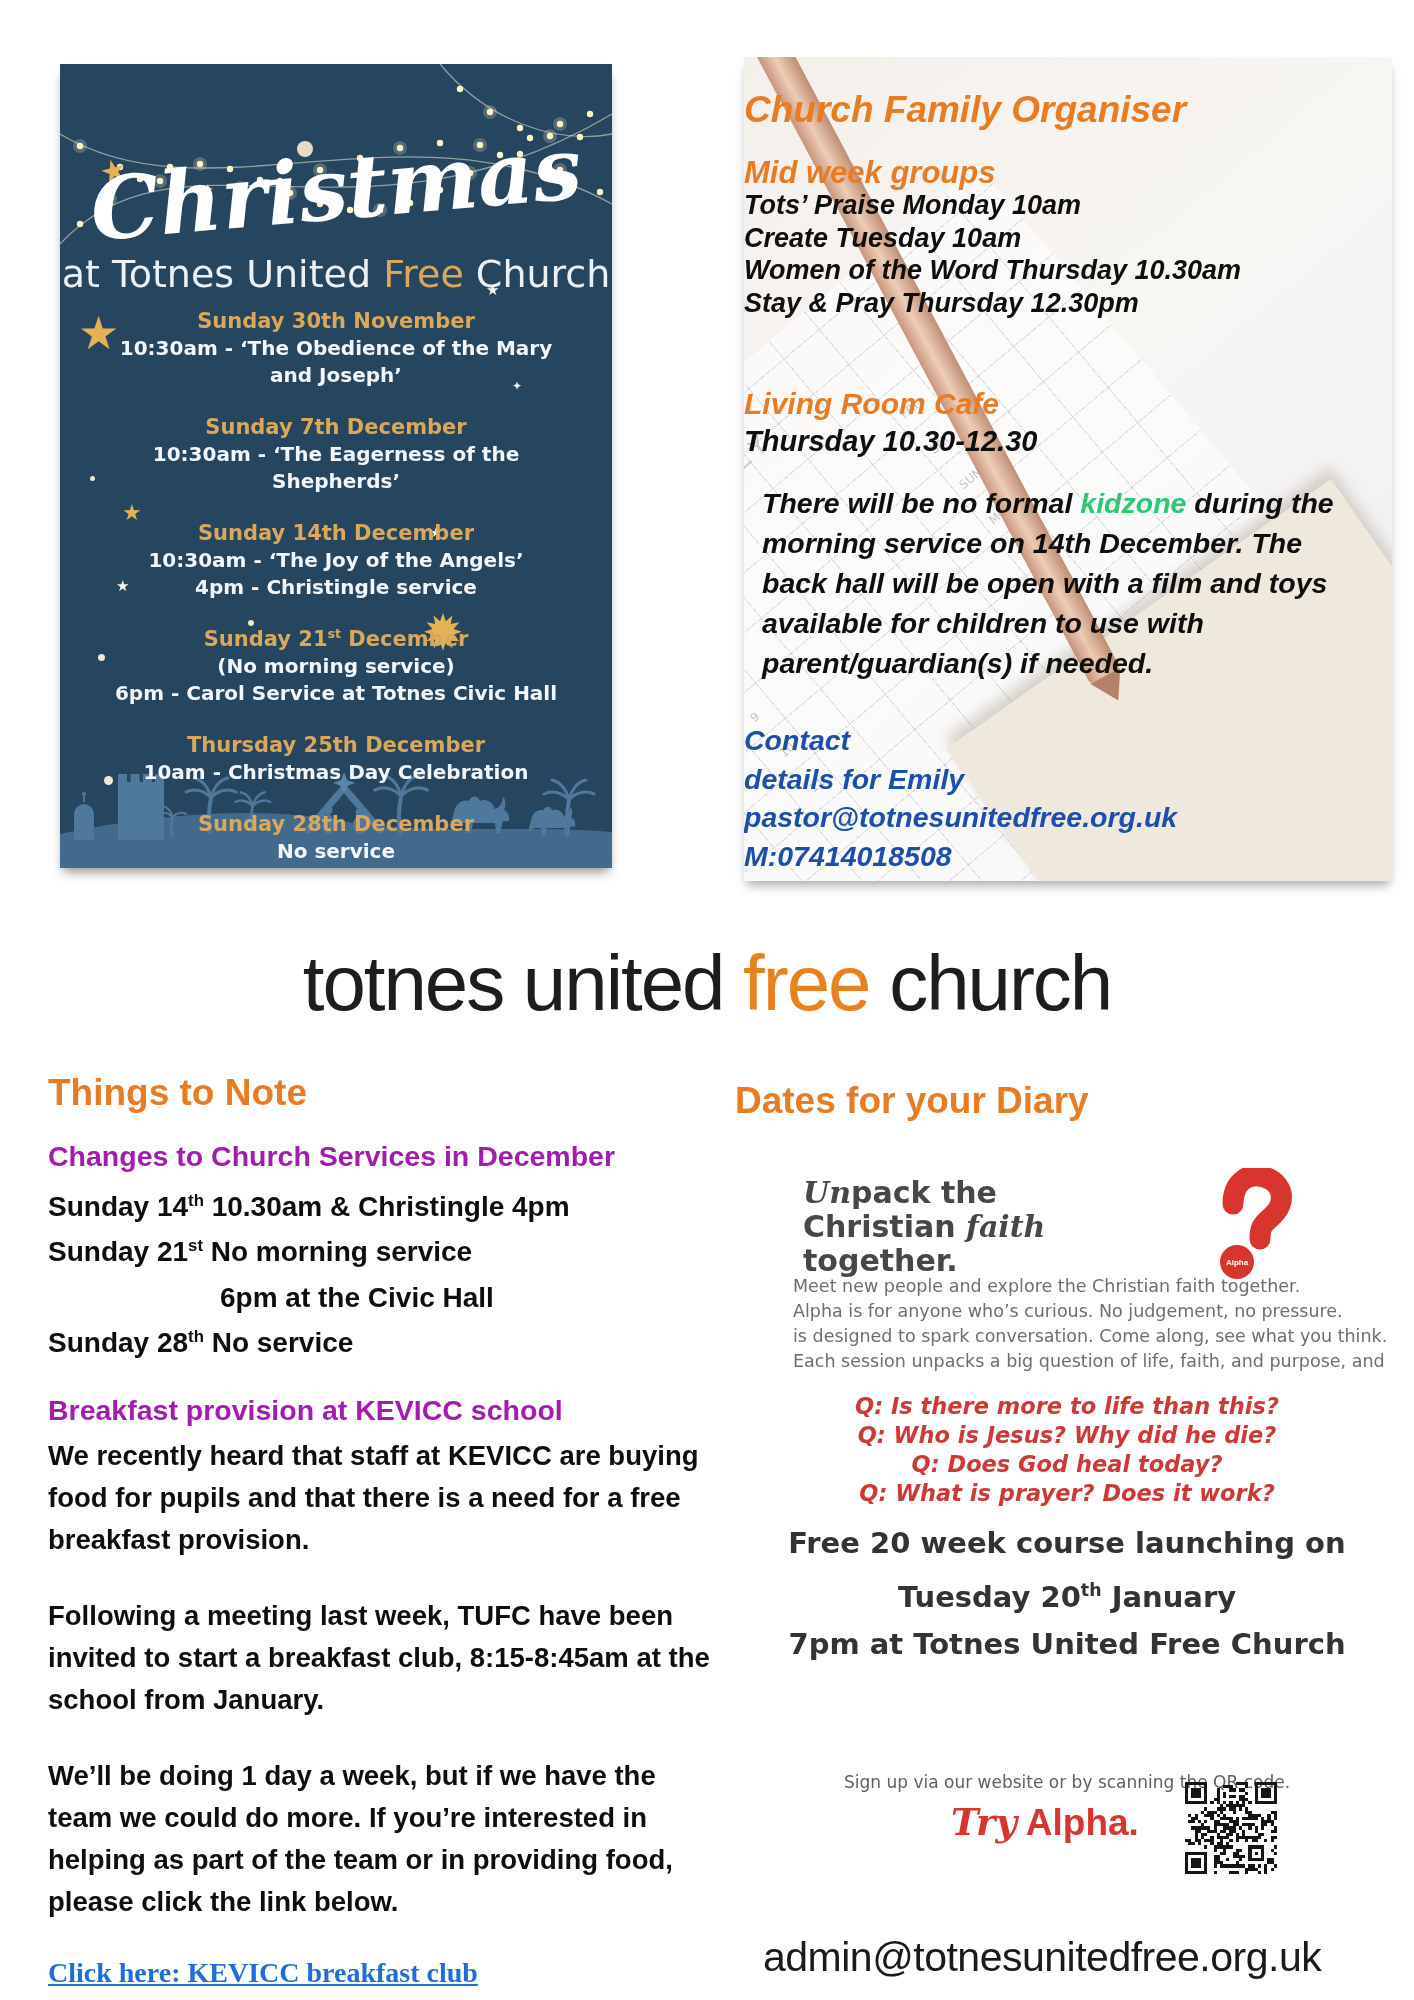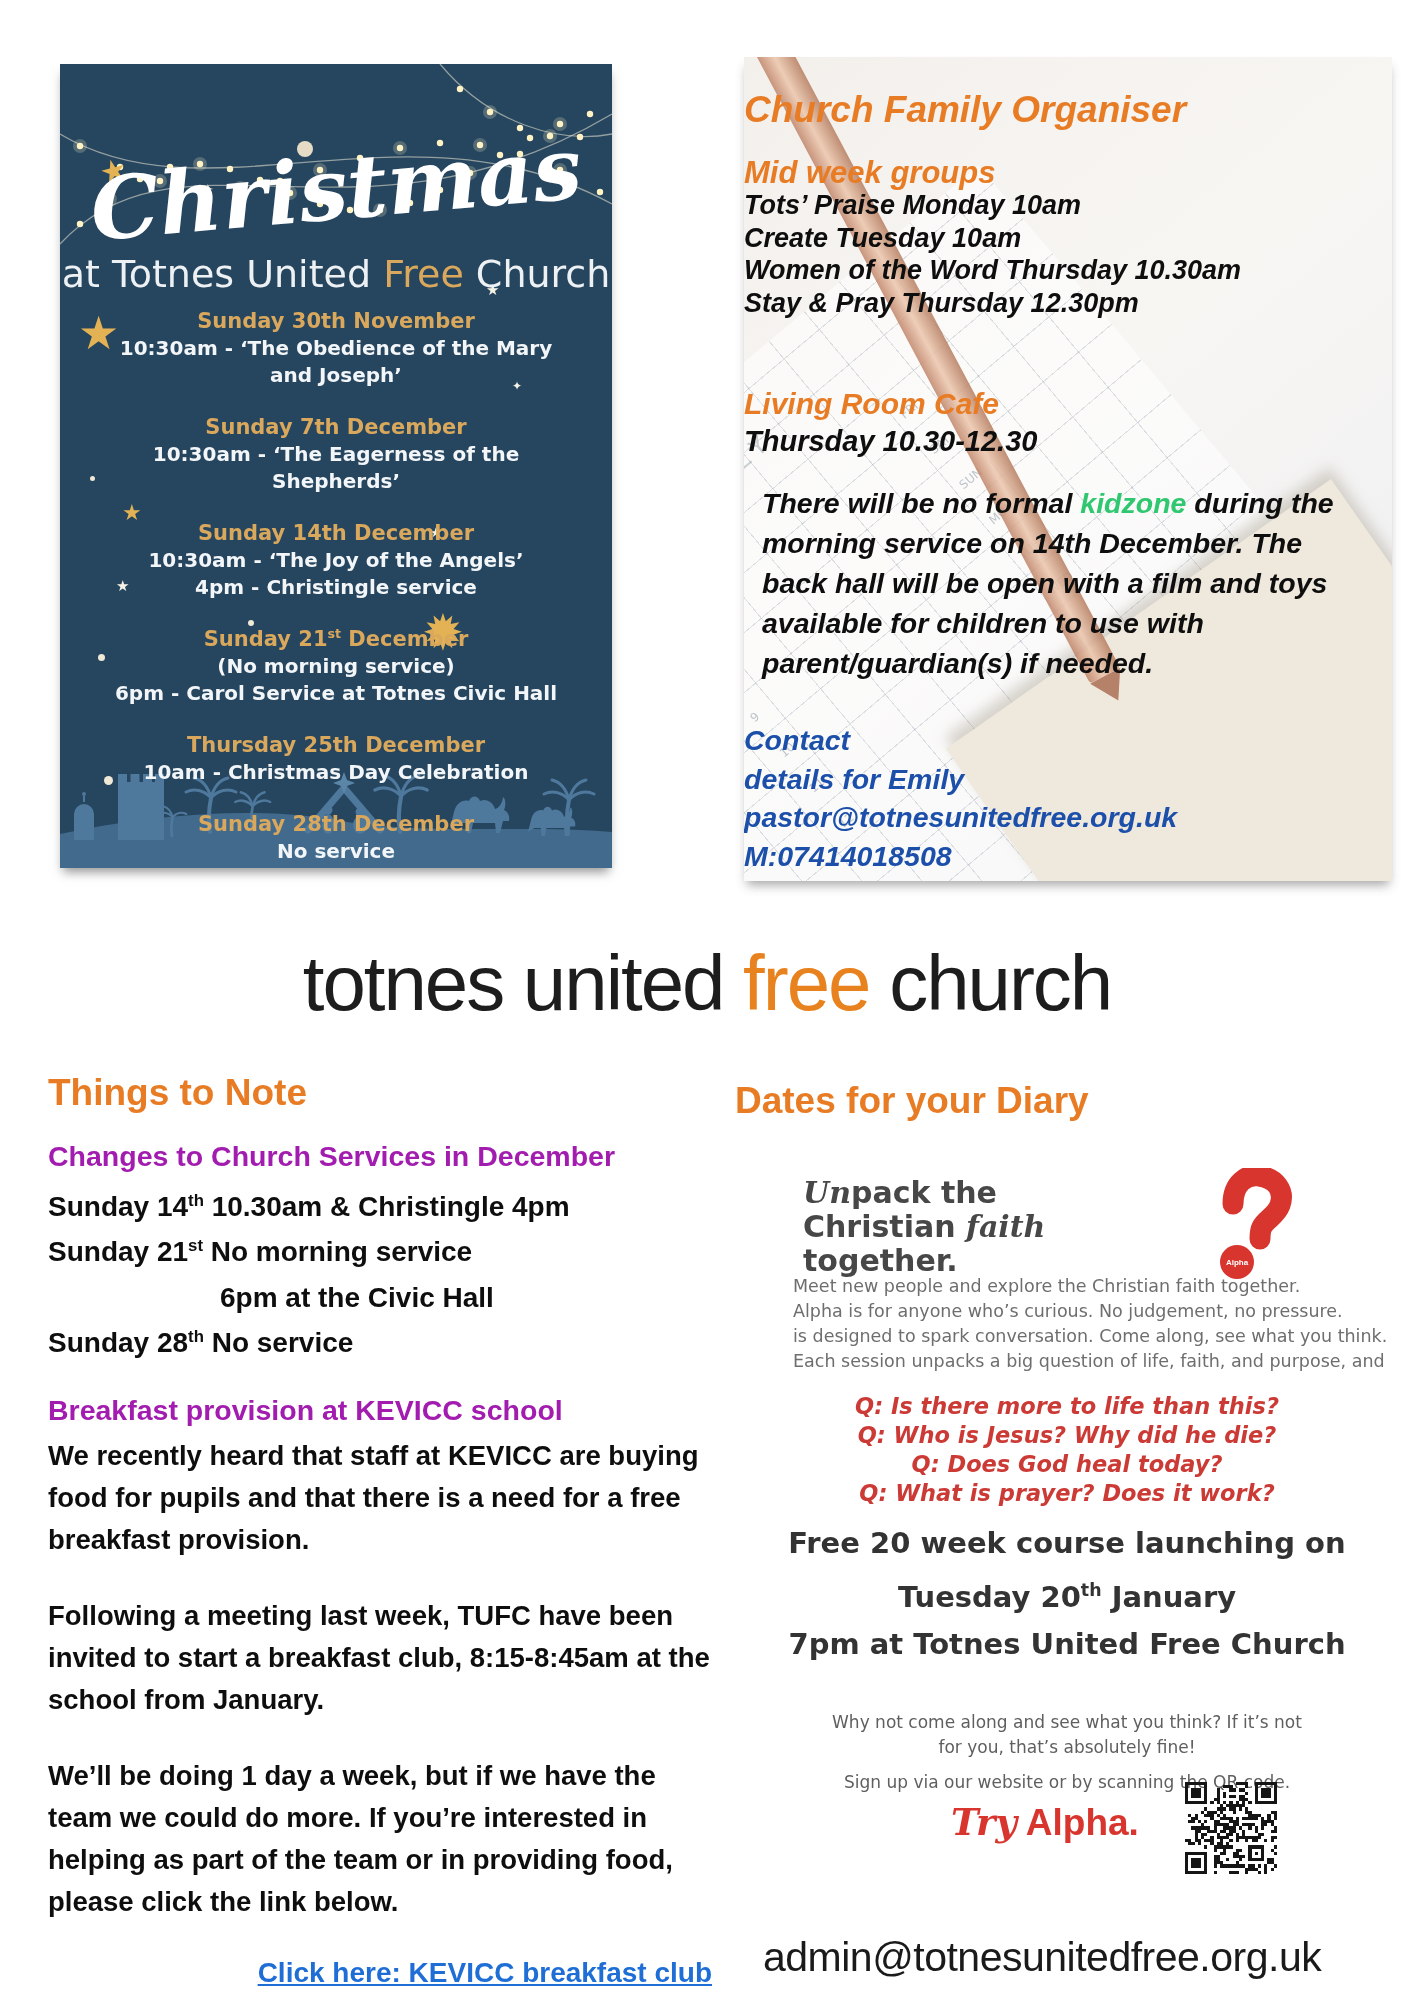--- a/index.html
+++ b/index.html
@@ -76,21 +76,21 @@
   .logo .accent { color:#E8821E; }
 
   
   .things { position:absolute; left:48px; top:1072px; width:664px; }
   .sec-title { font-size:37px; font-weight:bold; color:#E87C25; margin:0 0 26px; }
   .sub-h { font-size:28.5px; font-weight:bold; color:#a21caf; margin:0 0 8px; }
   .sub-h.mt { margin-top:32px; }
   .svc-line { font-size:28px; font-weight:bold; color:#0e0e0e; line-height:39px; }
   .svc-line.indent { padding-left:172px; }
   .para { font-size:27.5px; font-weight:bold; color:#0e0e0e; line-height:42px; margin:0 0 34px; }
-  .link-line { text-align:right; font-size:28px; font-weight:bold; margin-top:12px; }
+  .link-line { text-align:left; font-size:28px; font-weight:bold; margin-top:12px;font-family:Liberation Serif, serif; }
   .link-line span { color:#1E6ED6; text-decoration:underline; cursor:pointer; }
 
   
   .diary { position:absolute; left:735px; top:1080px; width:664px; height:920px; }
   .diary .sec-title { margin:0; }
   .diary > div { position:absolute; }
   .alpha-tagline { left:68px; top:96px; font-size:30px; font-weight:bold; color:#474747;
                    line-height:34px; font-family:"DejaVu Sans", sans-serif; }
   .serif-it { font-family:"DejaVu Serif", serif; font-style:italic; font-weight:600; }
   .alpha-logo { left:478px; top:88px; }
@@ -384,24 +384,20 @@
       <div>Q: Does God heal today?</div>
       <div>Q: What is prayer? Does it work?</div>
     </div>
 
     <div class="course">
       <div>Free 20 week course launching on</div>
       <div><span>Tuesday 20</span><sup>th</sup><span> January</span></div>
       <div>7pm at Totnes United Free Church</div>
     </div>
 
-    <div class="alpha-note">
-      <div>Why not come along and see what you think? If it’s not</div>
-      <div>for you, that’s absolutely fine!</div>
-    </div>
 
     <div class="alpha-signup">Sign up via our website or by scanning the QR code.</div>
 
     <div class="try-alpha">
       <span class="serif-it">Try</span><span> Alpha.</span>
     </div>
 
     <div class="qr">
       <svg id="qr-code" width="92" height="92" viewBox="0 0 29 29" fill="#151515" shape-rendering="crispEdges">
           <rect x="0" y="0" width="1" height="1"></rect>

